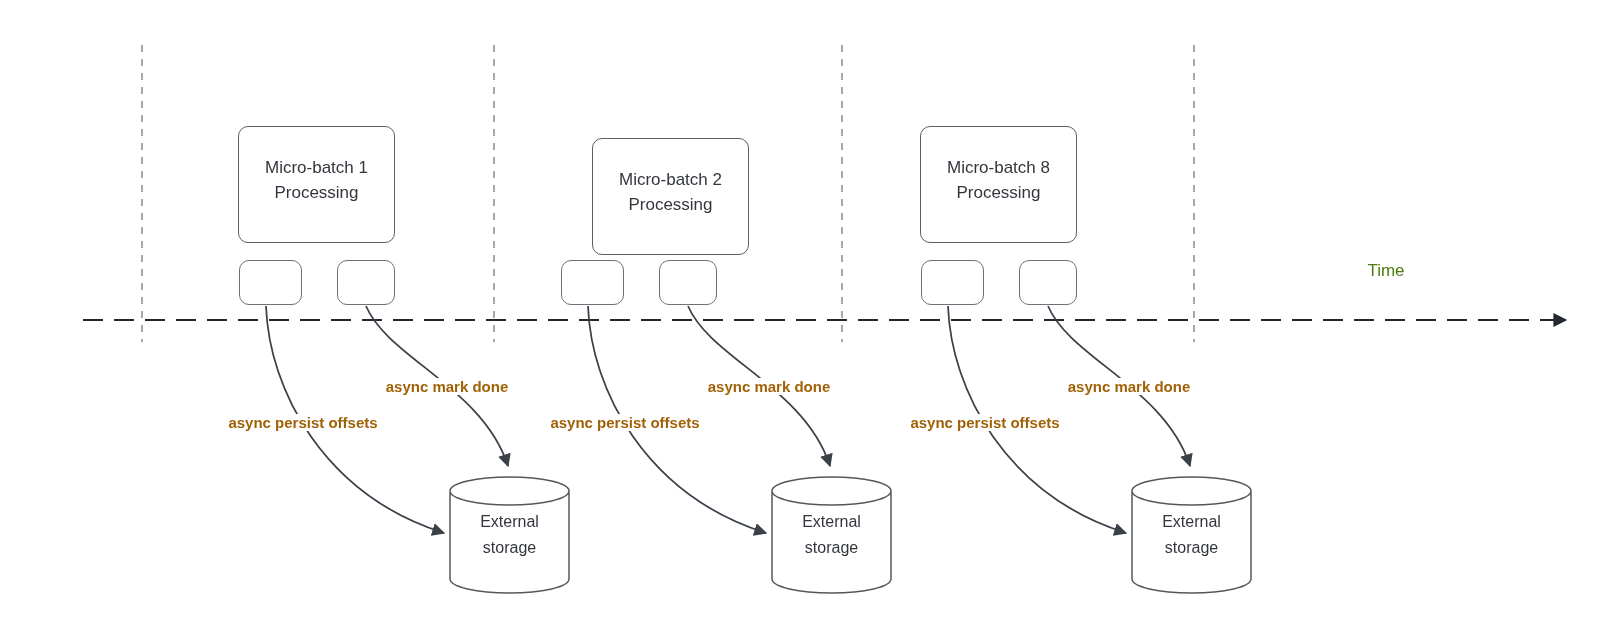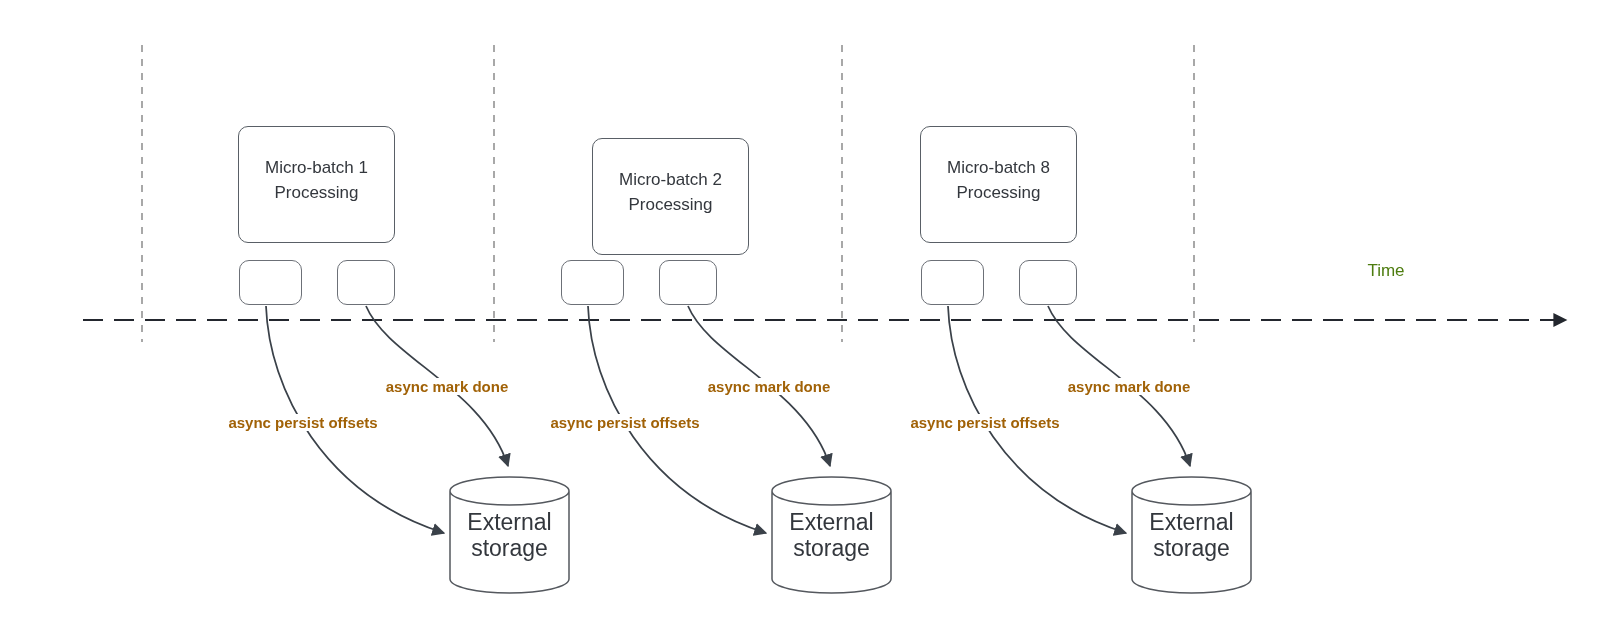--- a/index.html
+++ b/index.html
@@ -12,21 +12,21 @@
   .cyl{fill:#ffffff;stroke:#54585e;stroke-width:1.5;}
   .batch-box{position:absolute;top:126px;width:157px;height:117px;box-sizing:border-box;
              border:1.5px solid #595f66;border-radius:10px;background:#fff;
              display:flex;align-items:center;justify-content:center;text-align:center;
              font-size:17px;line-height:25px;color:#33373d;white-space:pre-line;padding-bottom:10px;}
   .mini-box{position:absolute;top:260px;height:45px;box-sizing:border-box;
             border:1.5px solid #6c7077;border-radius:10px;background:#fff;}
   .mini-left{width:63px;}
   .mini-right{width:58px;}
   .cyl-label{position:absolute;top:509px;width:119px;text-align:center;
-             font-size:23px;line-height:26px;color:#33373d;white-space:pre-line;}
+             font-size:16px;line-height:26px;color:#33373d;white-space:pre-line;}
   .arrow-label{position:absolute;width:220px;text-align:center;
                font-weight:bold;font-size:15px;color:#a16207;}
   .arrow-label span{background:#ffffff;padding:0 2px;}
   .time-label{position:absolute;left:1340px;top:261px;width:92px;text-align:center;
               font-size:17px;color:#4d7c0f;}
 </style>
 </head>
 <body>
 
 <div class="stage">

